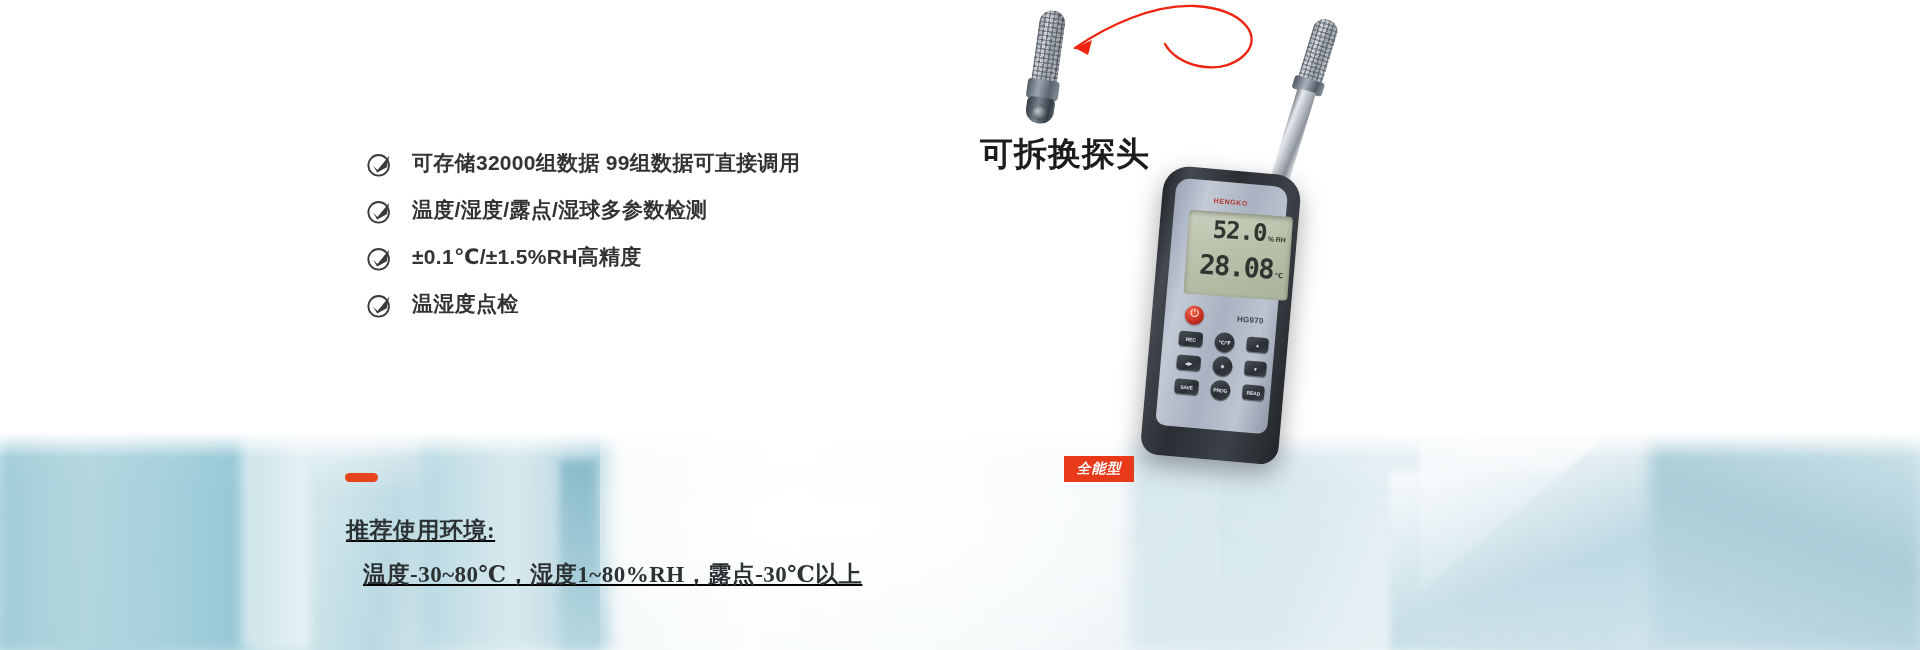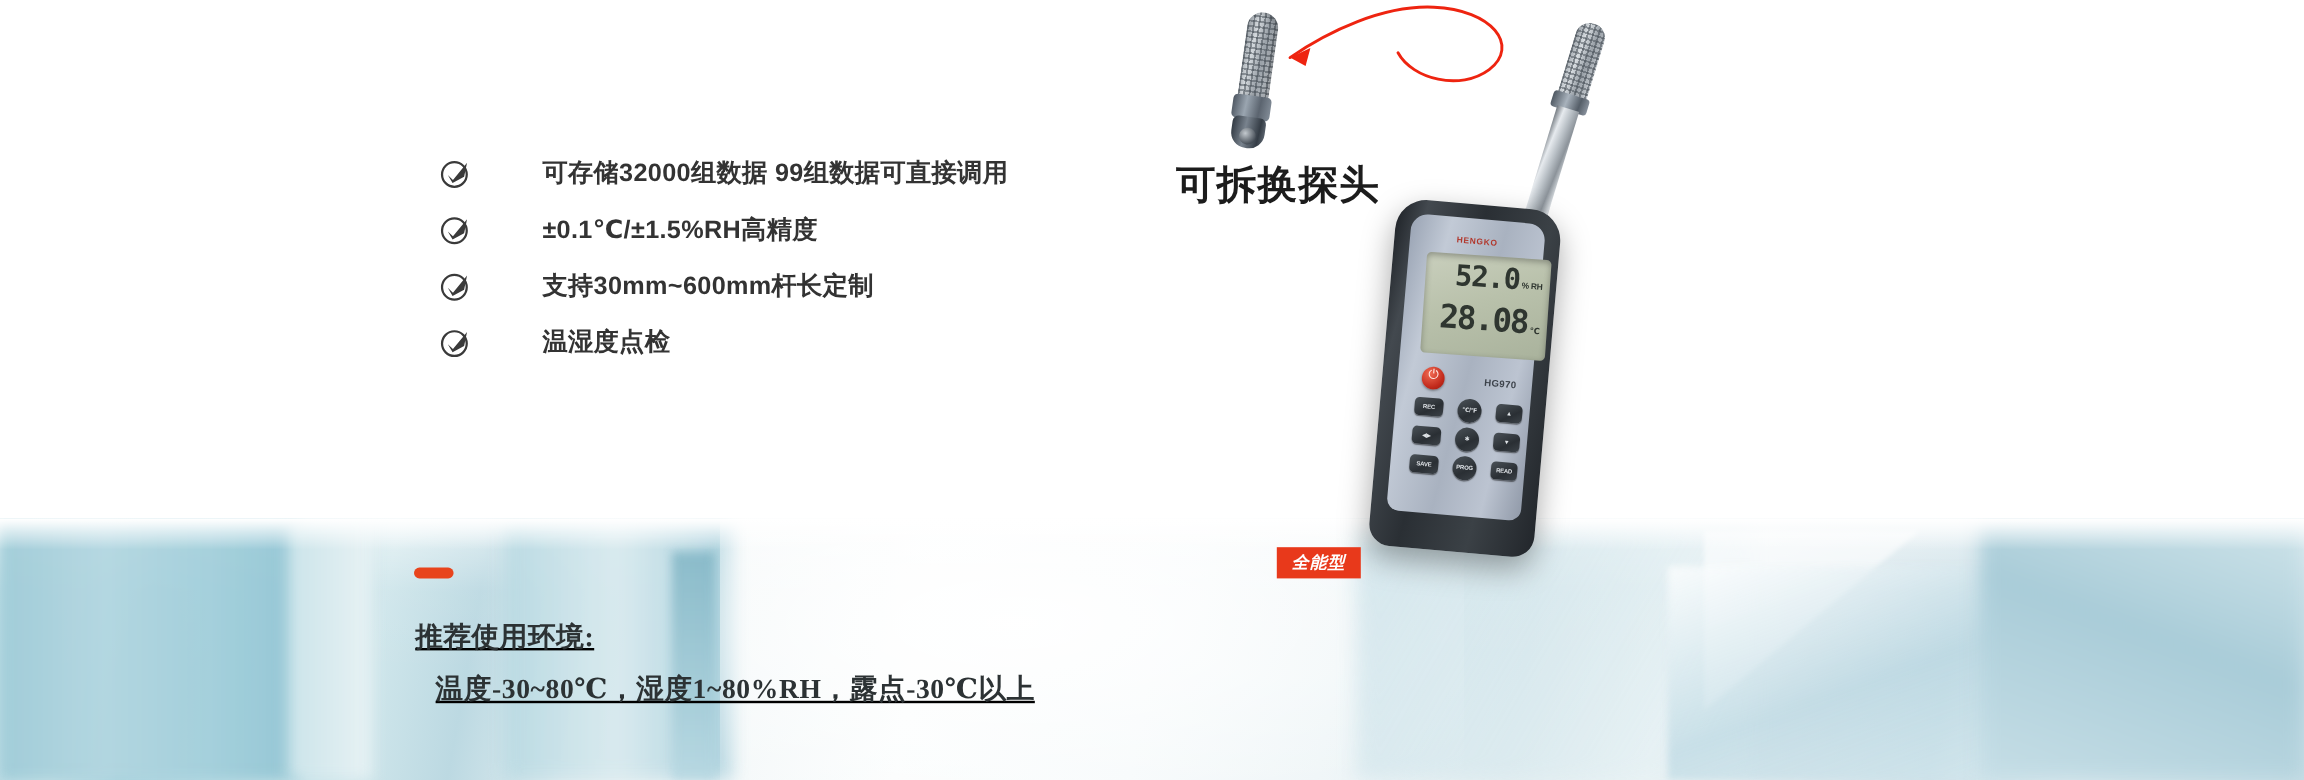--- a/index.html
+++ b/index.html
@@ -103,23 +103,22 @@
     white-space: nowrap;
   }
 
   .feature-list {
     position: absolute;
     left: 366px; top: 130px;
     width: 760px;
   }
   .feature-row {
     display: flex;
-    align-items: flex-start;
+    align-items: flex-end;
     height: 47px;
-    gap: 40px;
   }
   .check-icon {
     width: 27px; height: 27px;
     flex: 0 0 27px;
     margin-right: 19px;
     position: relative;
     top: 1px;
   }
   .feature-text {
     font-size: 21px;
@@ -405,40 +404,40 @@
     <div class="feature-row">
       <span class="check-icon">
         <svg viewBox="0 0 32 32" width="27" height="27">
           <circle cx="15" cy="17" r="12.2" fill="none" stroke="#3a3a3a" stroke-width="2.2"></circle>
           <path d="M8.5 17.6 L13.6 22.4 L27.5 5.5 L24.6 19.4 L13.2 25.6 Z" fill="#3a3a3a"></path>
         </svg>
       </span>
       <span class="feature-text">可存储32000组数据  99组数据可直接调用</span>
     </div>
 
+    <div class="feature-row">
+      <span class="check-icon">
+        <svg viewBox="0 0 32 32" width="27" height="27">
+          <circle cx="15" cy="17" r="12.2" fill="none" stroke="#3a3a3a" stroke-width="2.2"></circle>
+          <path d="M8.5 17.6 L13.6 22.4 L27.5 5.5 L24.6 19.4 L13.2 25.6 Z" fill="#3a3a3a"></path>
+        </svg>
+      </span>
+      <span class="feature-text">温度/湿度/露点/湿球多参数检测</span>
+    </div>
 
     <div class="feature-row">
       <span class="check-icon">
         <svg viewBox="0 0 32 32" width="27" height="27">
           <circle cx="15" cy="17" r="12.2" fill="none" stroke="#3a3a3a" stroke-width="2.2"></circle>
           <path d="M8.5 17.6 L13.6 22.4 L27.5 5.5 L24.6 19.4 L13.2 25.6 Z" fill="#3a3a3a"></path>
         </svg>
       </span>
       <span class="feature-text">±0.1℃/±1.5%RH高精度</span>
     </div>
 
-    <div class="feature-row">
-      <span class="check-icon">
-        <svg viewBox="0 0 32 32" width="27" height="27">
-          <circle cx="15" cy="17" r="12.2" fill="none" stroke="#3a3a3a" stroke-width="2.2"></circle>
-          <path d="M8.5 17.6 L13.6 22.4 L27.5 5.5 L24.6 19.4 L13.2 25.6 Z" fill="#3a3a3a"></path>
-        </svg>
-      </span>
-      <span class="feature-text">支持30mm~600mm杆长定制</span>
-    </div>
 
     <div class="feature-row">
       <span class="check-icon">
         <svg viewBox="0 0 32 32" width="27" height="27">
           <circle cx="15" cy="17" r="12.2" fill="none" stroke="#3a3a3a" stroke-width="2.2"></circle>
           <path d="M8.5 17.6 L13.6 22.4 L27.5 5.5 L24.6 19.4 L13.2 25.6 Z" fill="#3a3a3a"></path>
         </svg>
       </span>
       <span class="feature-text">温湿度点检</span>
     </div>

